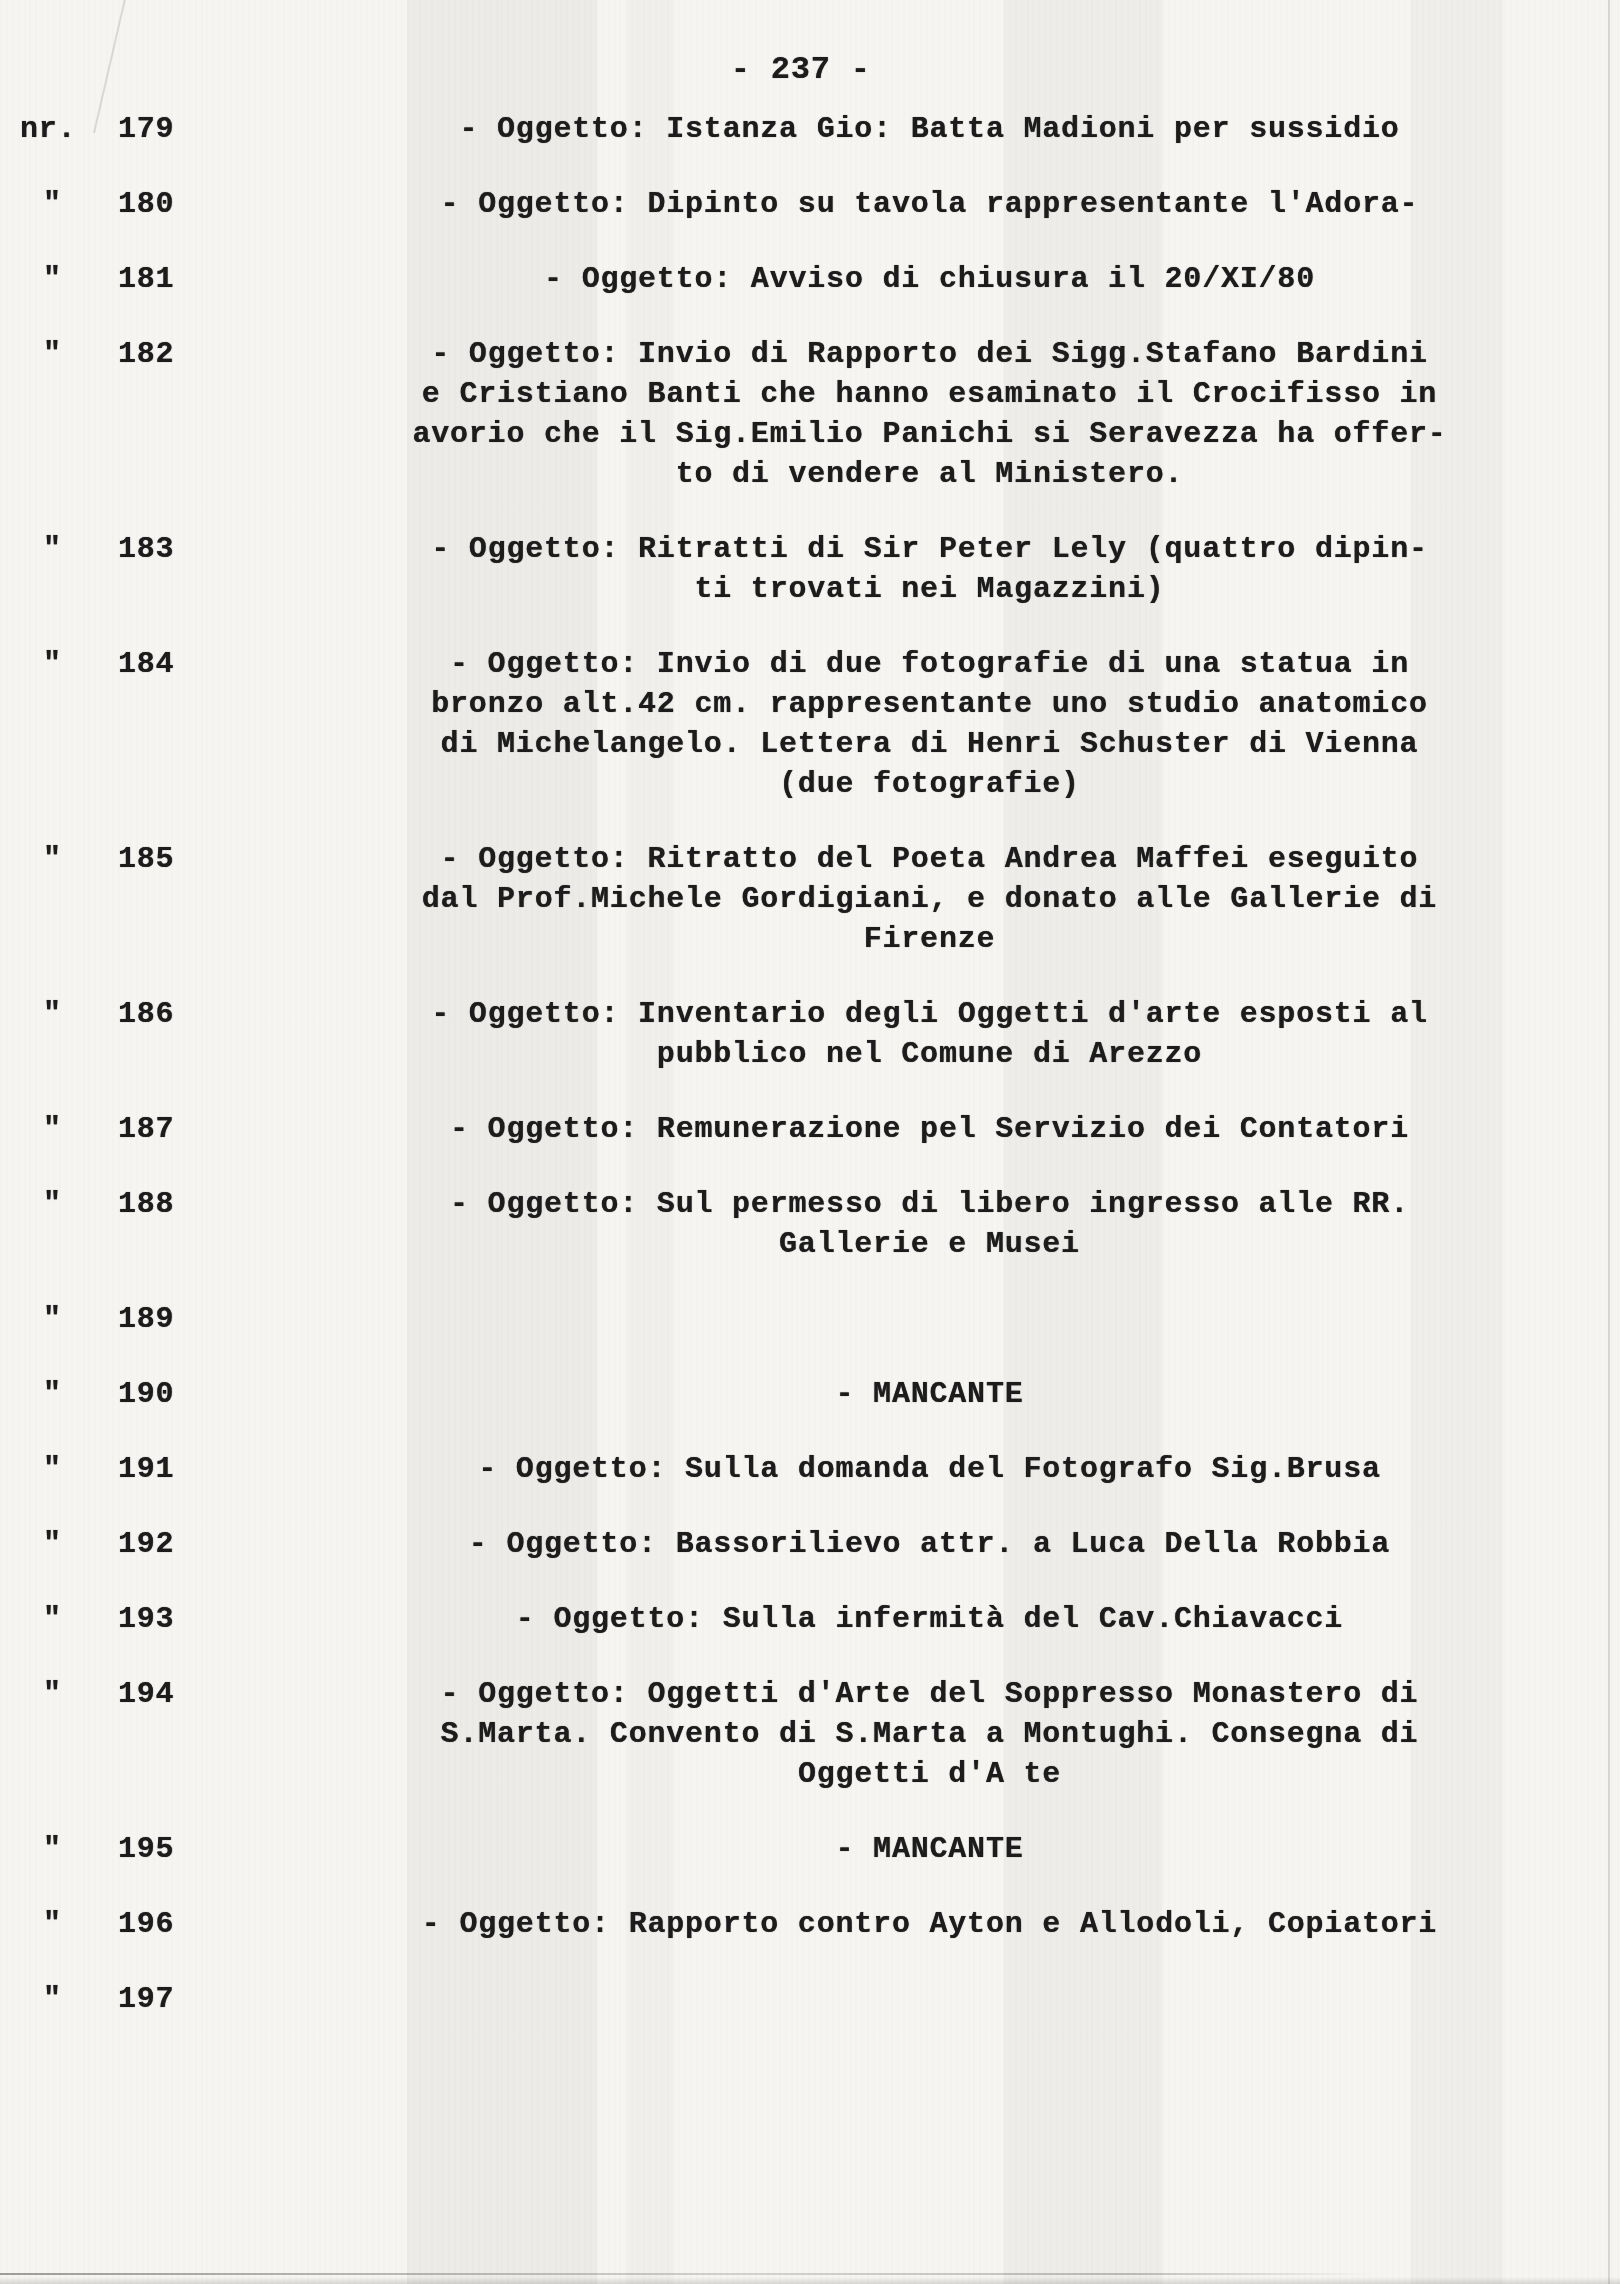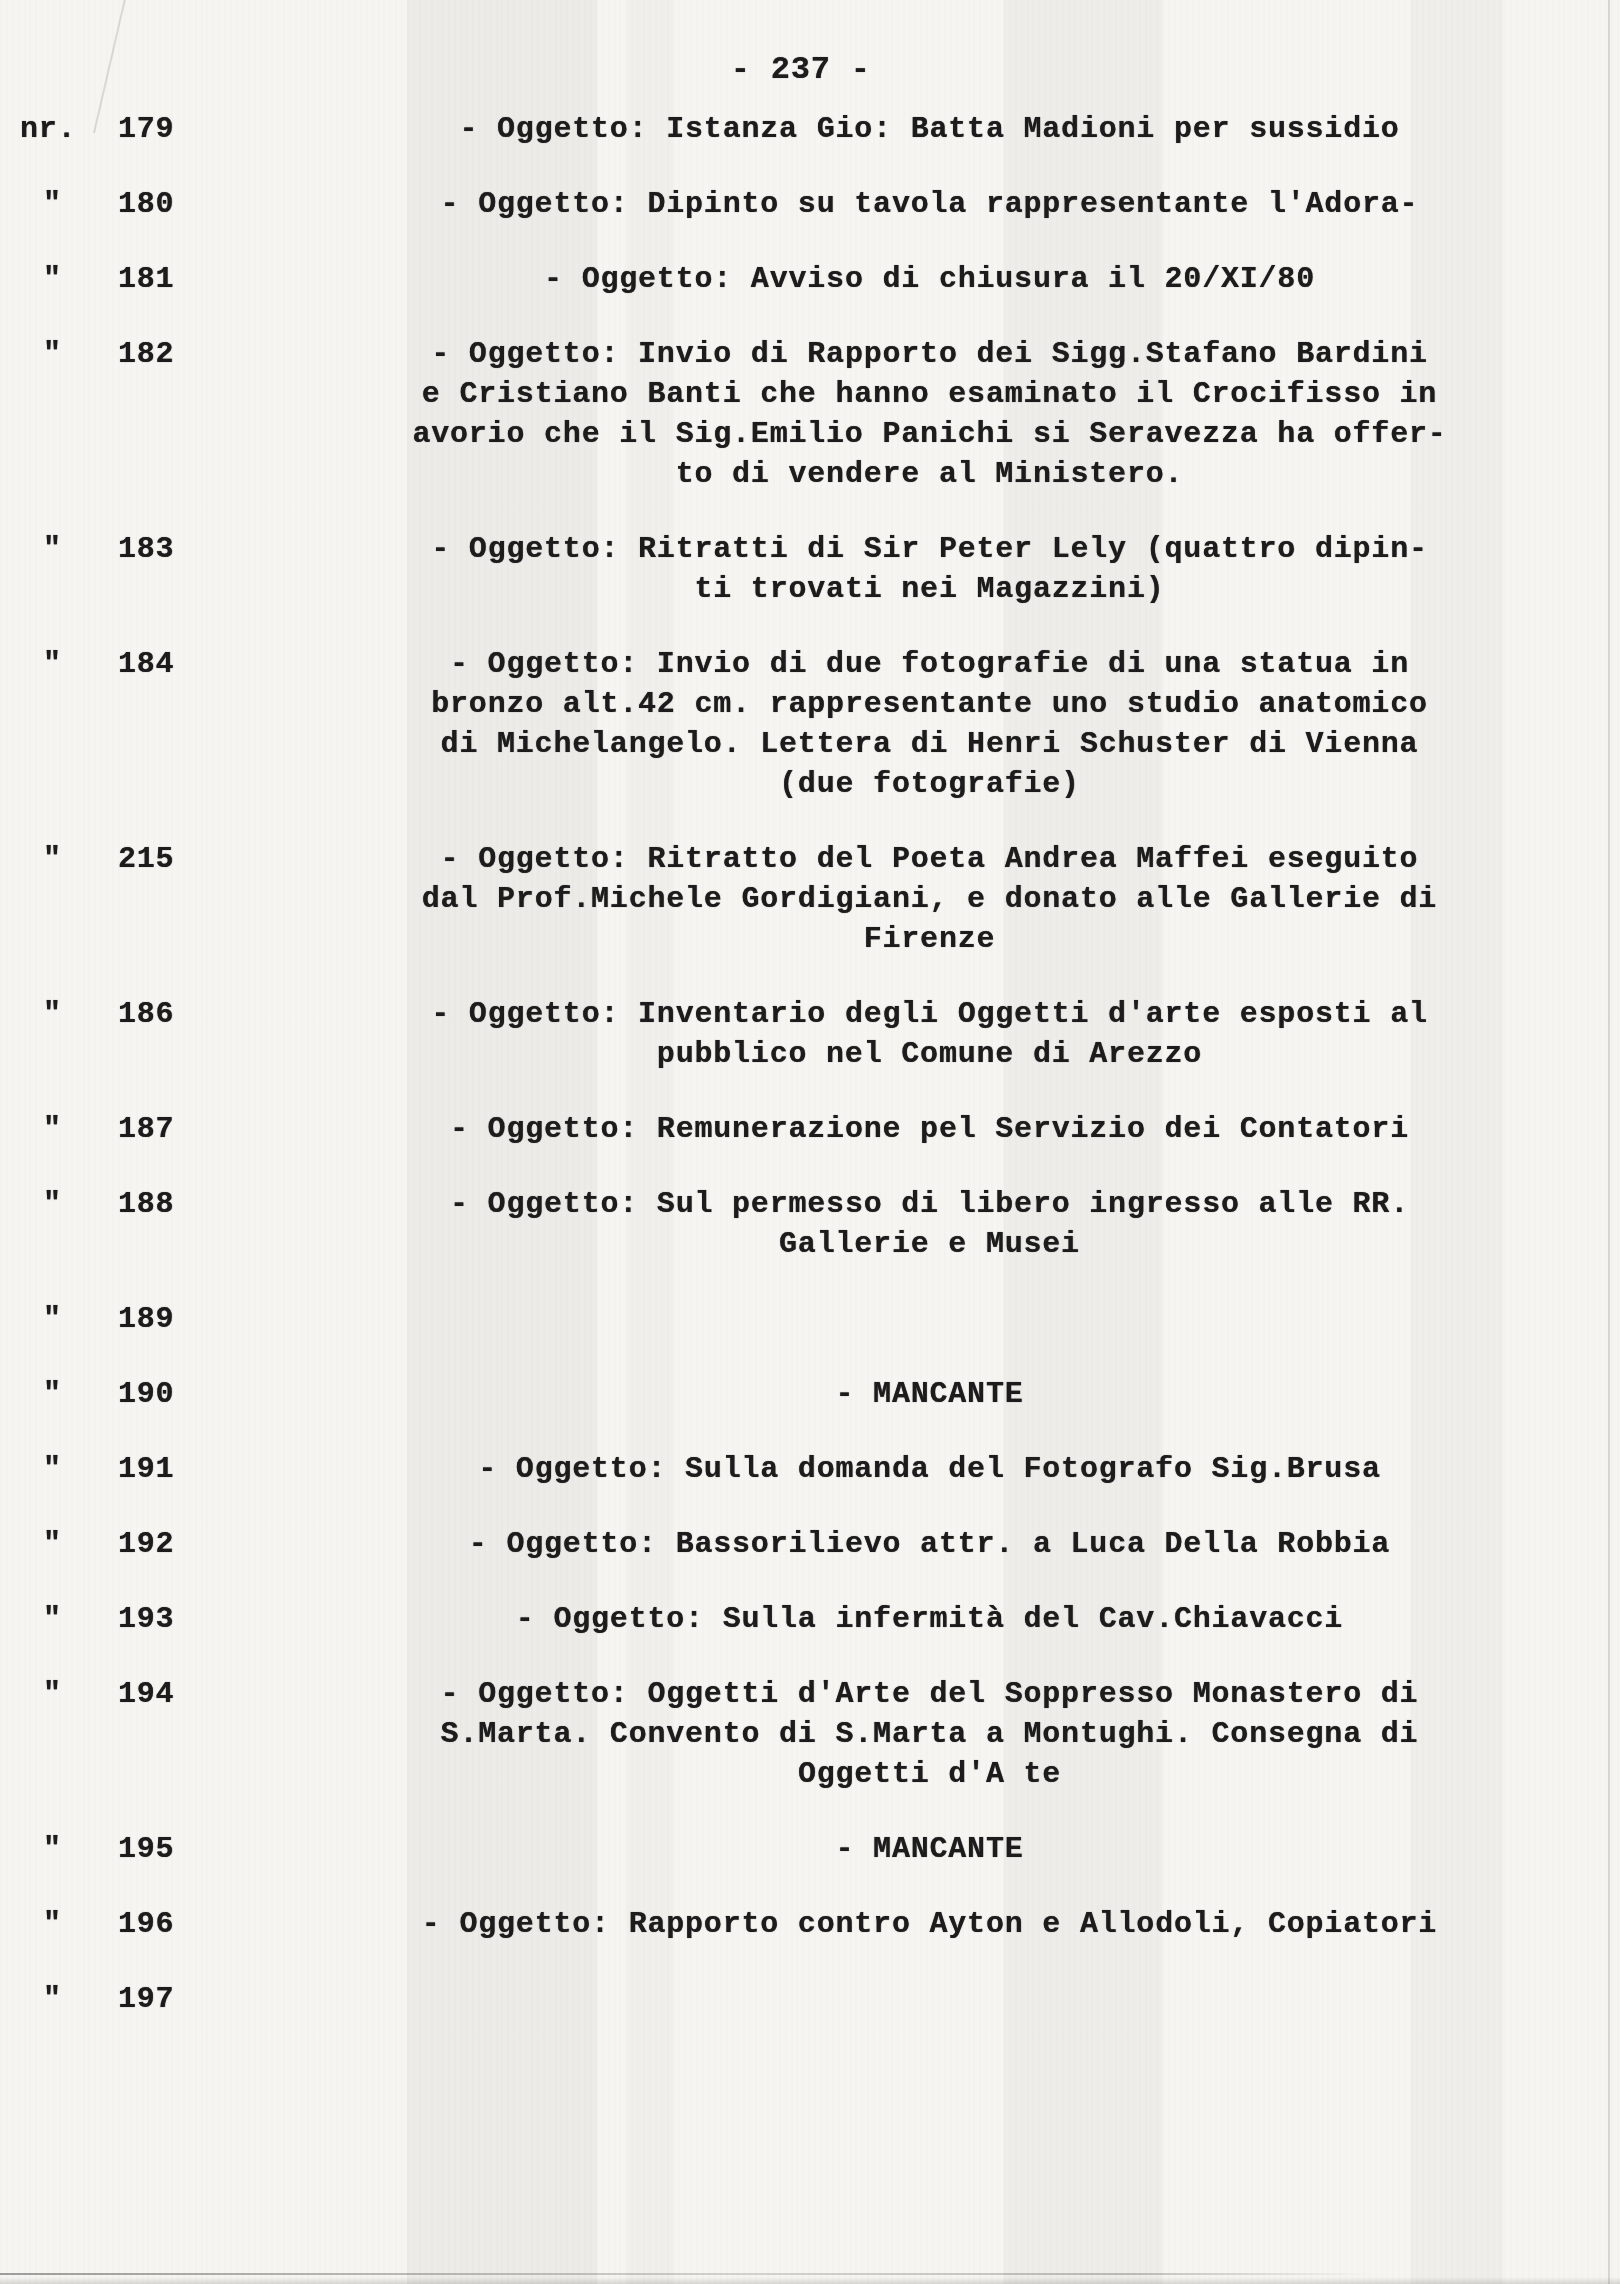--- a/index.html
+++ b/index.html
@@ -167,21 +167,21 @@
     <div class="col-text">
           <div class="line txt">- Oggetto: Invio di due fotografie di una statua in</div>
           <div class="line txt">bronzo alt.42 cm. rappresentante uno studio anatomico</div>
           <div class="line txt">di Michelangelo. Lettera di Henri Schuster di Vienna</div>
           <div class="line txt">(due fotografie)</div>
         </div>
   </div>
 
   <div class="row">
     <div class="col-label txt">"</div>
-    <div class="col-num txt">215</div>
+    <div class="col-num txt">185</div>
     <div class="col-text">
           <div class="line txt">- Oggetto: Ritratto del Poeta Andrea Maffei eseguito</div>
           <div class="line txt">dal Prof.Michele Gordigiani, e donato alle Gallerie di</div>
           <div class="line txt">Firenze</div>
         </div>
   </div>
 
   <div class="row">
     <div class="col-label txt">"</div>
     <div class="col-num txt">186</div>

